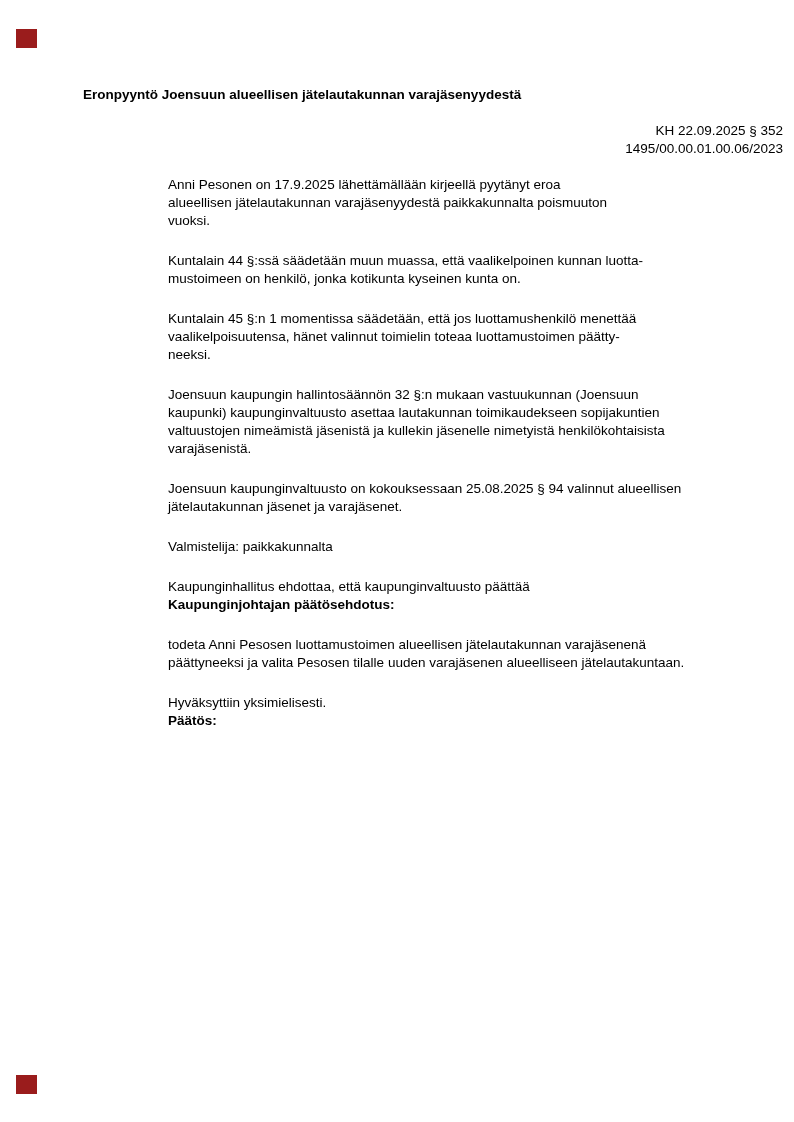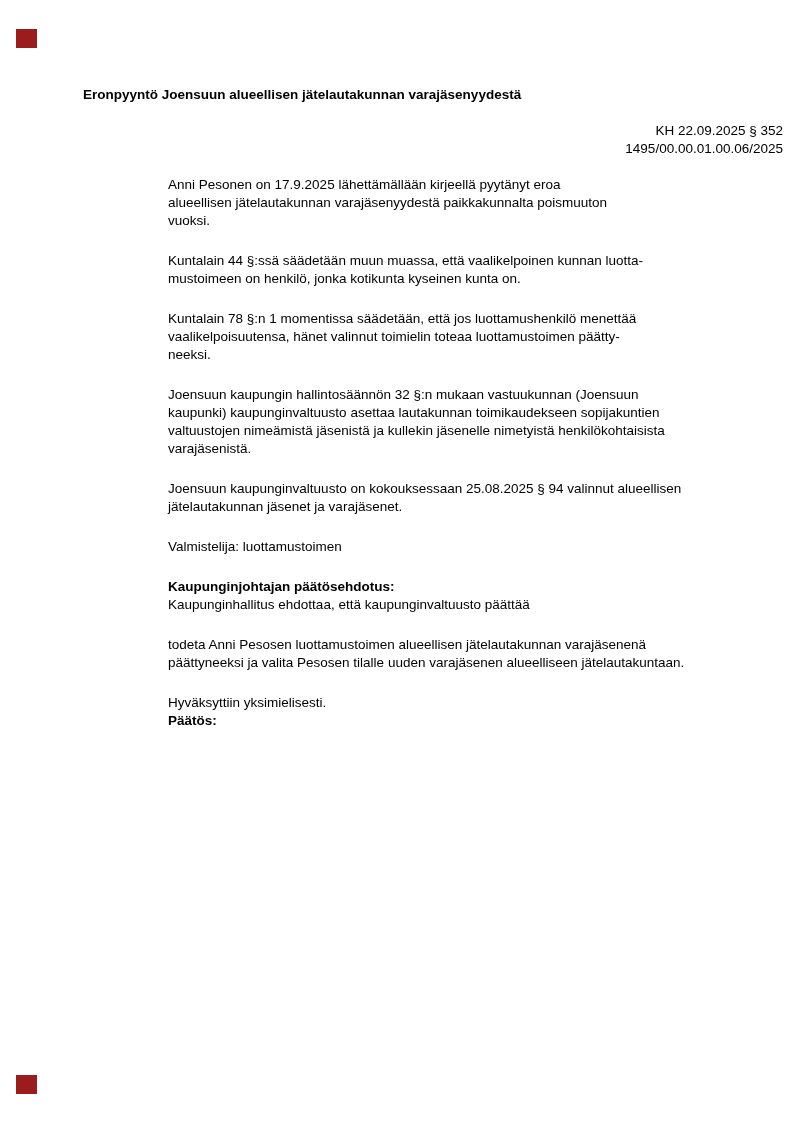--- a/index.html
+++ b/index.html
@@ -76,49 +76,49 @@
   <div class="marker marker-top" style="background-color: rgb(154, 28, 28);"></div>
 
   <div class="marker marker-bottom" style="background-color: rgb(154, 28, 28);"></div>
 
   <div class="content">
 
     <div class="doc-title">Eronpyyntö Joensuun alueellisen jätelautakunnan varajäsenyydestä</div>
 
     <div class="ref-block">
       <div class="ref-line">KH 22.09.2025 § 352</div>
-      <div class="ref-line">1495/00.00.01.00.06/2025</div>
+      <div class="ref-line">1495/00.00.01.00.06/2023</div>
     </div>
 
     <div class="body-col">
 
       <p class="para">Anni Pesonen on 17.9.2025 lähettämällään kirjeellä pyytänyt eroa
 alueellisen jätelautakunnan varajäsenyydestä paikkakunnalta poismuuton
 vuoksi.</p>
 
       <p class="para">Kuntalain 44 §:ssä säädetään muun muassa, että vaalikelpoinen kunnan luotta-
 mustoimeen on henkilö, jonka kotikunta kyseinen kunta on.</p>
 
-      <p class="para">Kuntalain 78 §:n 1 momentissa säädetään, että jos luottamushenkilö menettää
+      <p class="para">Kuntalain 45 §:n 1 momentissa säädetään, että jos luottamushenkilö menettää
 vaalikelpoisuutensa, hänet valinnut toimielin toteaa luottamustoimen päätty-
 neeksi.</p>
 
       <p class="para">Joensuun kaupungin hallintosäännön 32 §:n mukaan vastuukunnan (Joensuun
 kaupunki) kaupunginvaltuusto asettaa lautakunnan toimikaudekseen sopijakuntien
 valtuustojen nimeämistä jäsenistä ja kullekin jäsenelle nimetyistä henkilökohtaisista
 varajäsenistä.</p>
 
       <p class="para">Joensuun kaupunginvaltuusto on kokouksessaan 25.08.2025 § 94 valinnut alueellisen
 jätelautakunnan jäsenet ja varajäsenet.</p>
 
-      <p class="para">Valmistelija: luottamustoimen</p>
+      <p class="para">Valmistelija: paikkakunnalta</p>
 
       <div class="group">
+        <div class="line">Kaupunginhallitus ehdottaa, että kaupunginvaltuusto päättää</div>
         <div class="line bold">Kaupunginjohtajan päätösehdotus:</div>
-        <div class="line">Kaupunginhallitus ehdottaa, että kaupunginvaltuusto päättää</div>
       </div>
 
       <p class="para">todeta Anni Pesosen luottamustoimen alueellisen jätelautakunnan varajäsenenä
 päättyneeksi ja valita Pesosen tilalle uuden varajäsenen alueelliseen jätelautakuntaan.</p>
 
       <div class="group last">
         <div class="line">Hyväksyttiin yksimielisesti.</div>
         <div class="line bold">Päätös:</div>
       </div>
 

